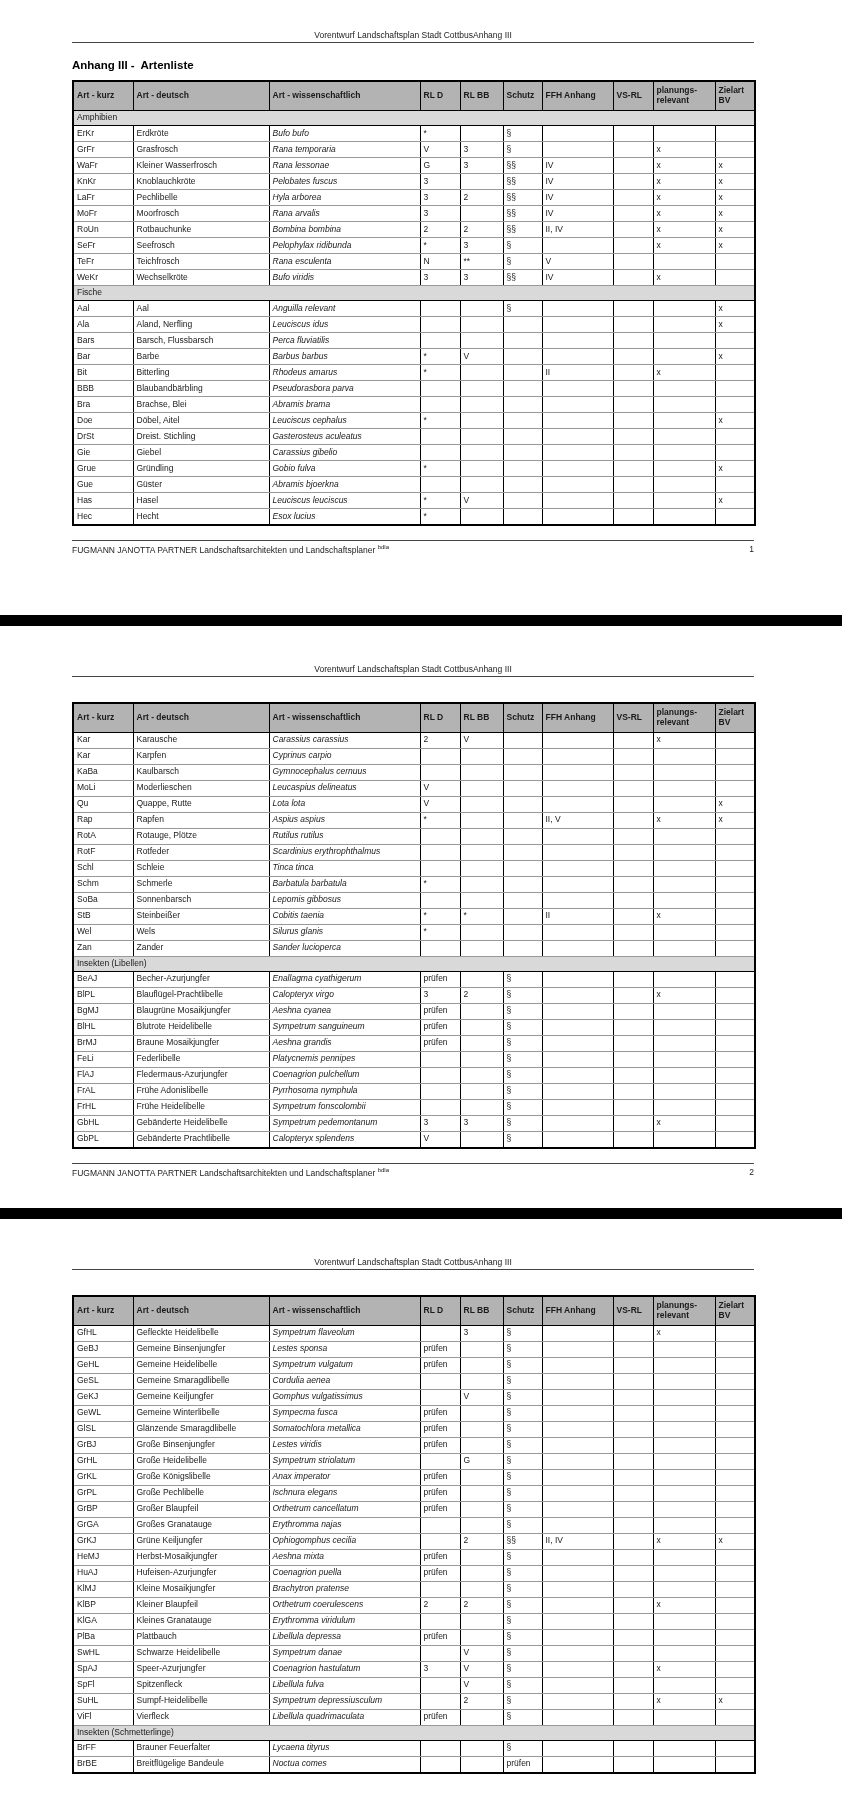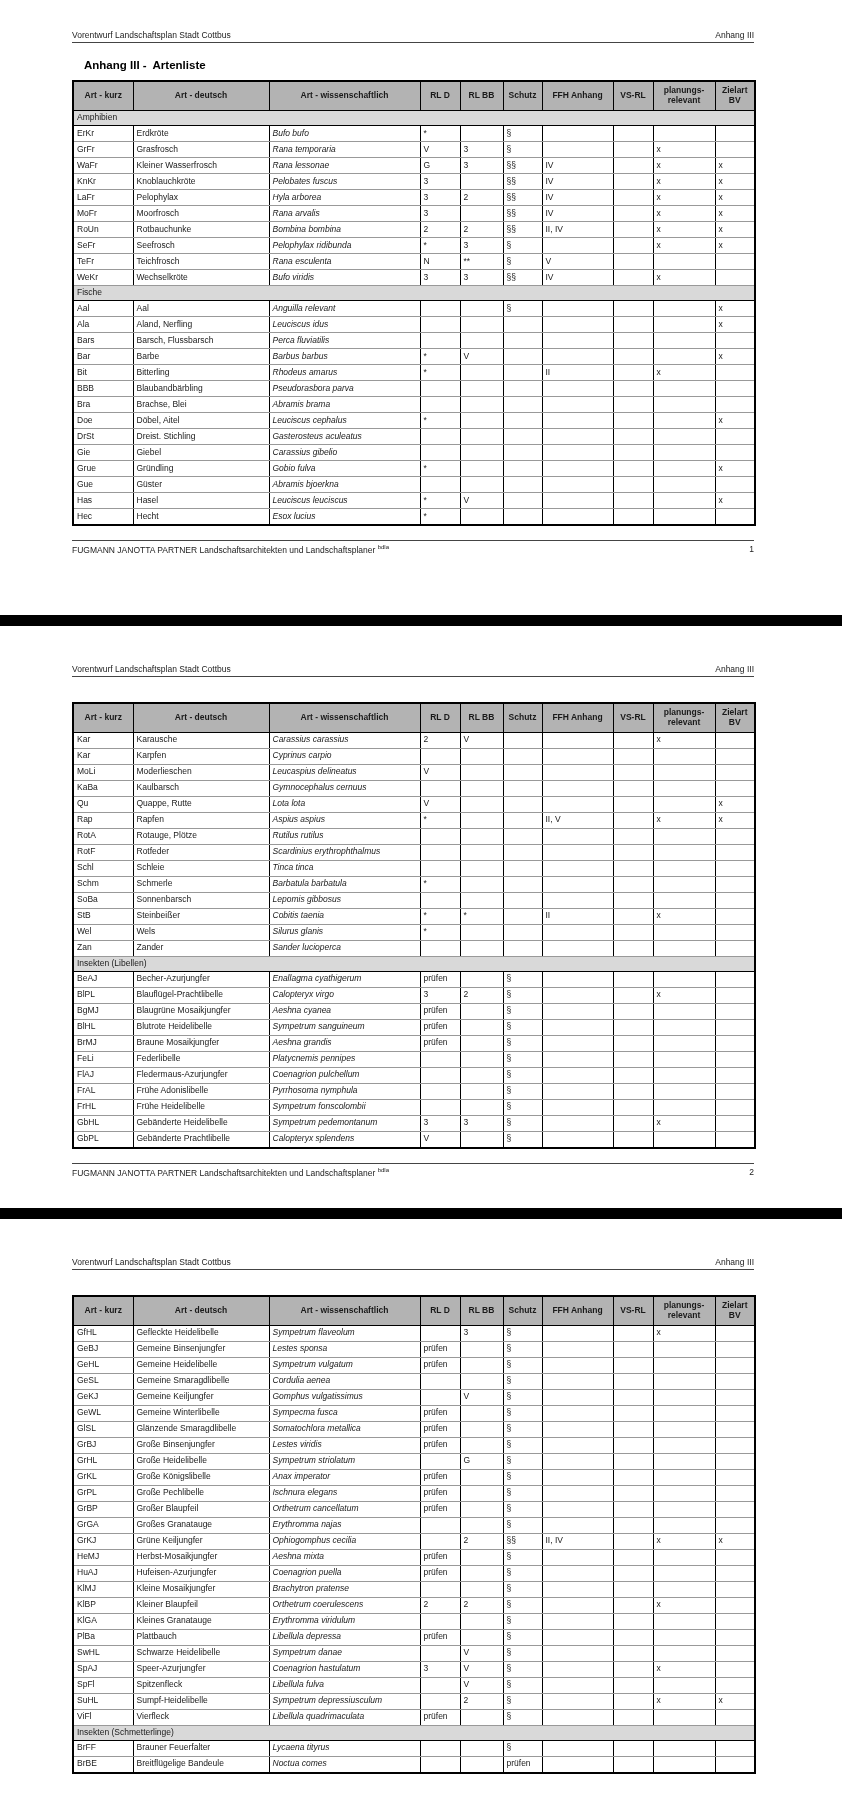--- a/index.html
+++ b/index.html
@@ -7,38 +7,38 @@
     width:842px;
     font-family:"Liberation Sans","DejaVu Sans",sans-serif;
     color:#1a1a1a;
     -webkit-font-smoothing:antialiased;
   }
   .page{padding:0 88px 0 72px;background:#fff;}
   .page-1{padding-top:30px;}
   .page-2,.page-3{padding-top:38px;}
 
   .page-header{
-    display:flex;justify-content:space-between;align-items:flex-end;
+    display:flex;justify-content:center;align-items:flex-end;
     font-size:8.5px;color:#222;
     border-bottom:1.5px solid #444;
     padding-bottom:2px;
   }
   .doc-title{
     font-size:11.5px;font-weight:bold;color:#000;
-    margin:16px 0 9px 12px;white-space:pre-wrap;
+    margin:16px 0 9px 0;white-space:pre-wrap;
   }
   .pre-table-gap{height:25px;}
 
   table.species{
     width:682px;border-collapse:collapse;table-layout:fixed;
     border:2px solid #000;
     font-size:8.5px;line-height:1.15;
   }
   table.species th{
-    background:#b3b3b3;font-weight:bold;text-align:center;
+    background:#b3b3b3;font-weight:bold;text-align:left;
     border:1px solid #000;
     padding:2px 3px;vertical-align:middle;
     white-space:pre-line;height:24px;
   }
   table.species td{
     border-left:1px solid #000;border-right:1px solid #000;
     border-top:1px solid #999;border-bottom:1px solid #999;
     padding:1px 3px;height:13px;vertical-align:middle;
     overflow:hidden;
   }
@@ -151,21 +151,21 @@
           <td>3</td>
           <td></td>
           <td>§§</td>
           <td>IV</td>
           <td></td>
           <td>x</td>
           <td>x</td>
         </tr>
         <tr>
           <td>LaFr</td>
-          <td>Pelophylax</td>
+          <td>Pechlibelle</td>
           <td class="sci">Hyla arborea</td>
           <td>3</td>
           <td>2</td>
           <td>§§</td>
           <td>IV</td>
           <td></td>
           <td>x</td>
           <td>x</td>
         </tr>
         <tr>
@@ -463,36 +463,36 @@
           <td class="sci">Cyprinus carpio</td>
           <td></td>
           <td></td>
           <td></td>
           <td></td>
           <td></td>
           <td></td>
           <td></td>
         </tr>
         <tr>
+          <td>KaBa</td>
+          <td>Kaulbarsch</td>
+          <td class="sci">Gymnocephalus cernuus</td>
+          <td></td>
+          <td></td>
+          <td></td>
+          <td></td>
+          <td></td>
+          <td></td>
+          <td></td>
+        </tr>
+        <tr>
           <td>MoLi</td>
           <td>Moderlieschen</td>
           <td class="sci">Leucaspius delineatus</td>
           <td>V</td>
-          <td></td>
-          <td></td>
-          <td></td>
-          <td></td>
-          <td></td>
-          <td></td>
-        </tr>
-        <tr>
-          <td>KaBa</td>
-          <td>Kaulbarsch</td>
-          <td class="sci">Gymnocephalus cernuus</td>
-          <td></td>
           <td></td>
           <td></td>
           <td></td>
           <td></td>
           <td></td>
           <td></td>
         </tr>
         <tr>
           <td>Qu</td>
           <td>Quappe, Rutte</td>

